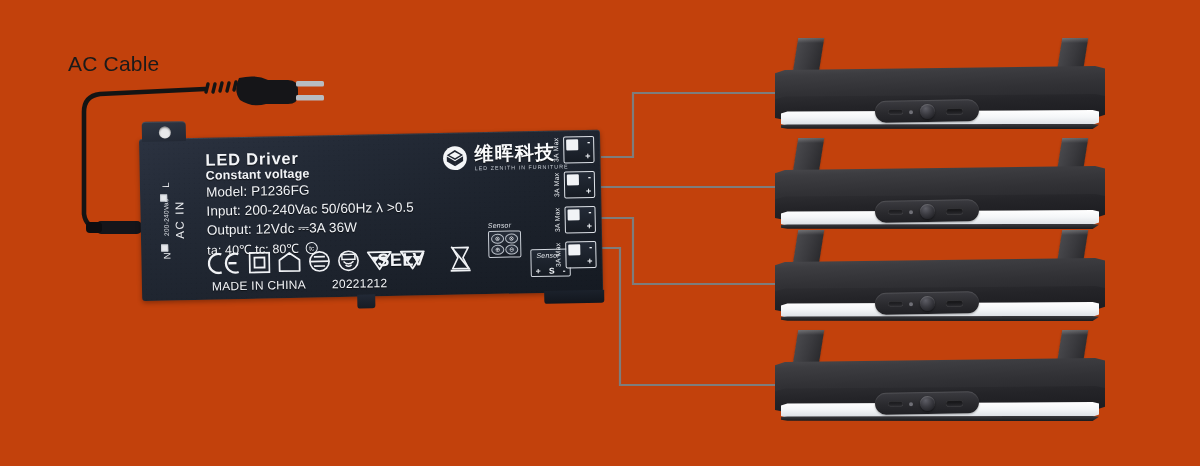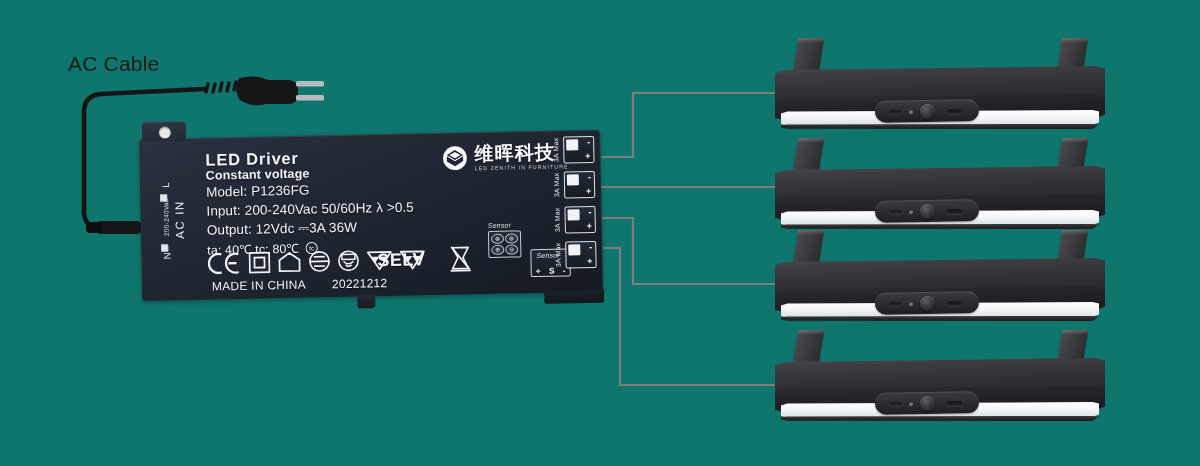--- a/index.html
+++ b/index.html
@@ -11,21 +11,21 @@
   body {
     width: 1200px; height: 466px;
     font-family: "Liberation Sans", sans-serif;
     overflow: hidden;
     position: relative;
   }
   #stage {
     position: relative;
     width: 1200px;
     height: 466px;
-    background: #0f766e;
+    background: #c2410c;
   }
 
   
   .ac-cable-label {
     position: absolute;
     left: 68px; top: 52px;
     font-size: 21px;
     color: #1a1a1a;
     letter-spacing: 0.2px;
     white-space: nowrap;

